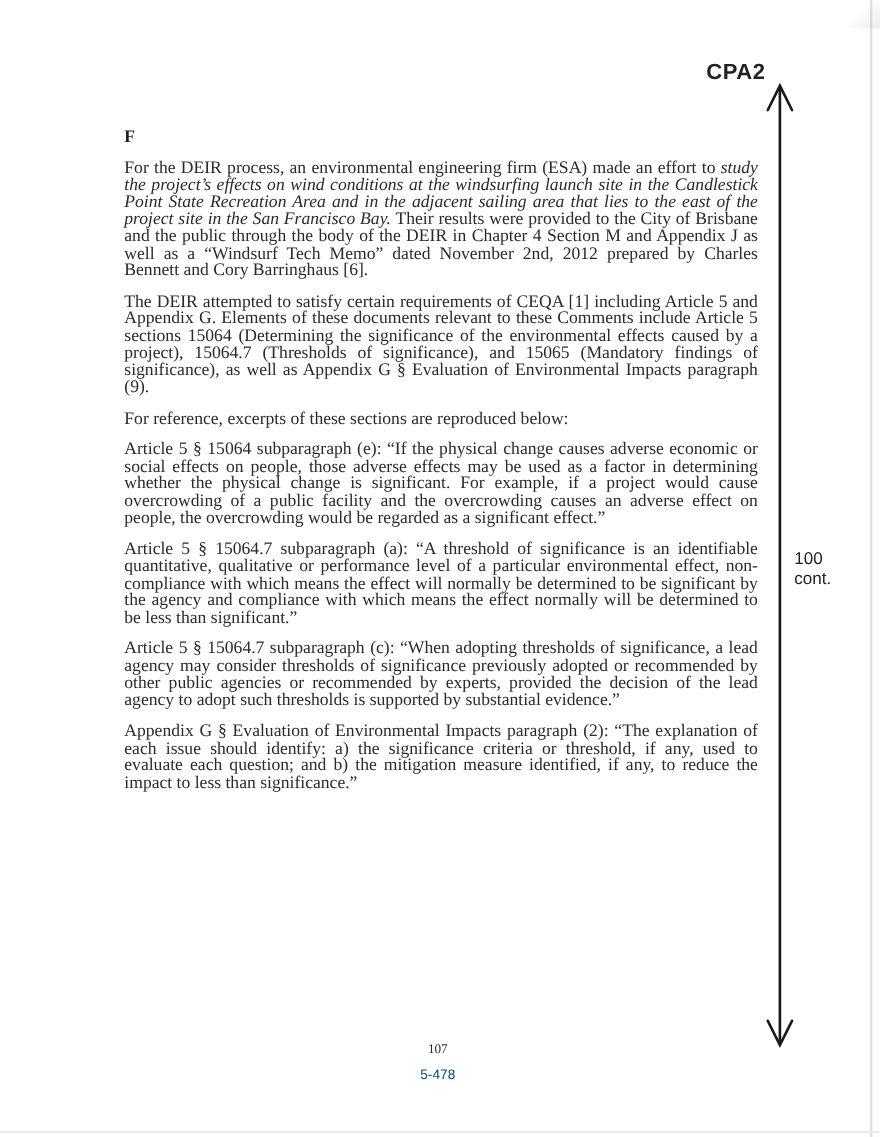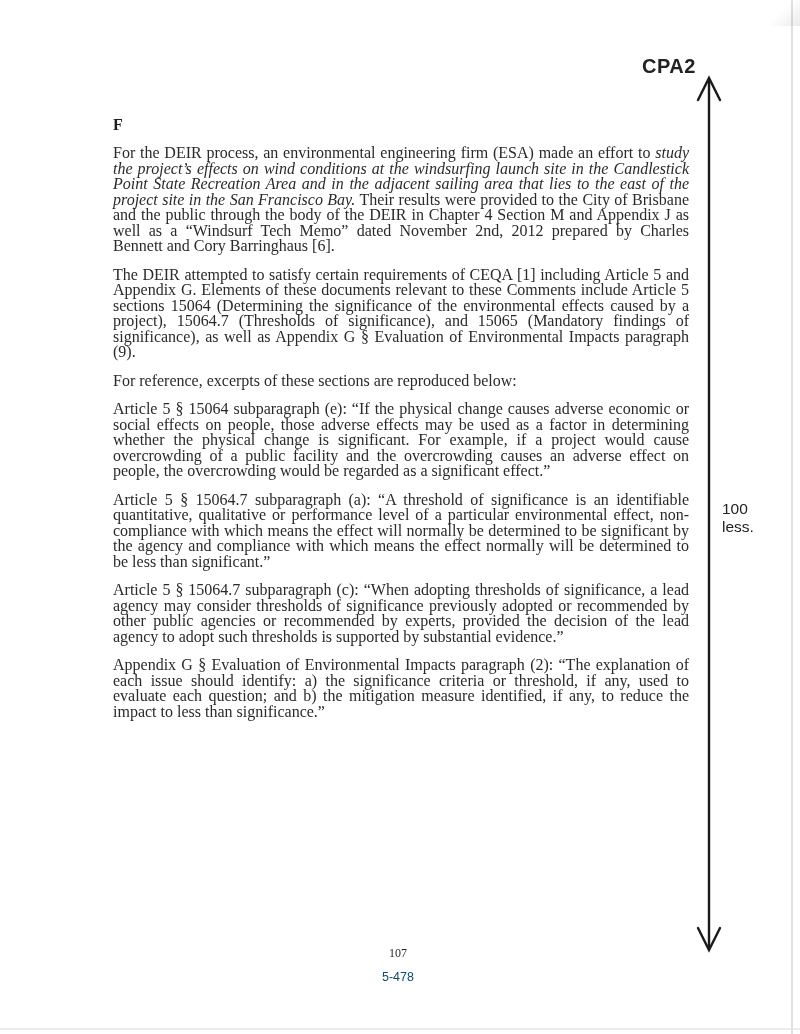--- a/index.html
+++ b/index.html
@@ -122,21 +122,21 @@
 <div class="cpa2-label">CPA2</div>
 
 <svg class="extent-arrow" viewBox="0 0 30 880" xmlns="http://www.w3.org/2000/svg">
   <line x1="15" y1="6" x2="15" y2="874" stroke="#1a1a1a" stroke-width="2.4"></line>
   <polyline points="4,26 15,4 26,26" fill="none" stroke="#1a1a1a" stroke-width="2.4" stroke-linecap="round"></polyline>
   <polyline points="4,854 15,876 26,854" fill="none" stroke="#1a1a1a" stroke-width="2.4" stroke-linecap="round"></polyline>
 </svg>
 
 <div class="side-marker">
   <div>100</div>
-  <div>less.</div>
+  <div>cont.</div>
 </div>
 
 <div class="content">
 
   <h1 class="doc-heading">
     <span>F</span>
   </h1>
 
   <p><span>For the DEIR process, an environmental engineering firm (ESA) made an effort to </span><em>study the project’s effects on wind conditions at the windsurfing launch site in the Candlestick Point State Recreation Area and in the adjacent sailing area that lies to the east of the project site in the San Francisco Bay.</em><span> Their results were provided to the City of Brisbane and the public through the body of the DEIR in Chapter 4 Section M and Appendix J as well as a “Windsurf Tech Memo” dated November 2nd, 2012 prepared by Charles Bennett and Cory Barringhaus [6].</span></p>
 

